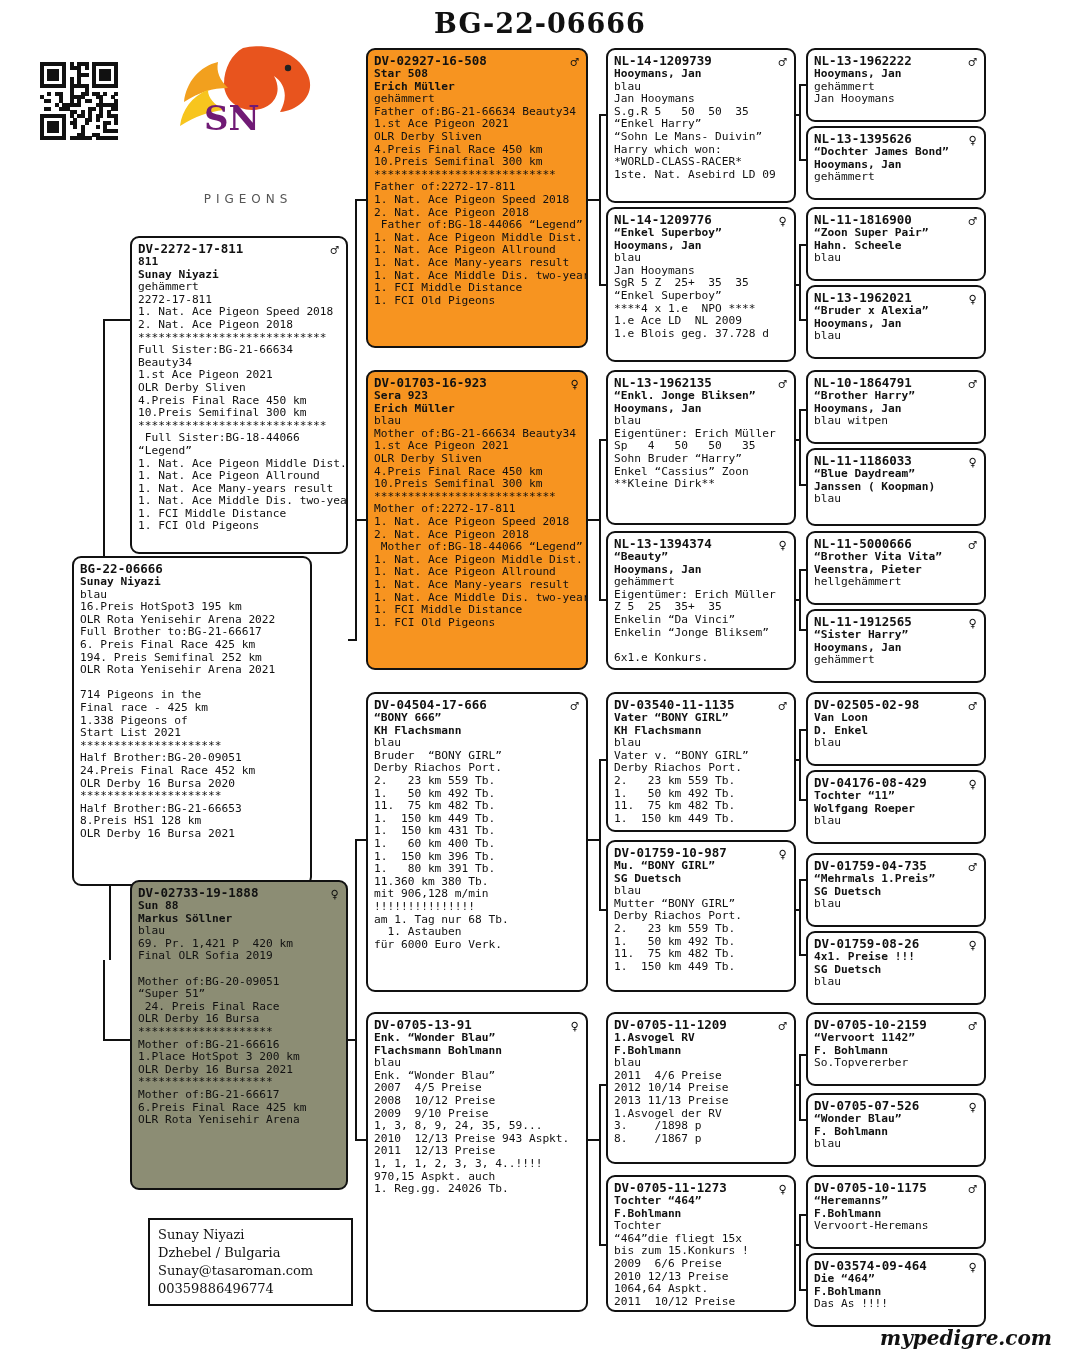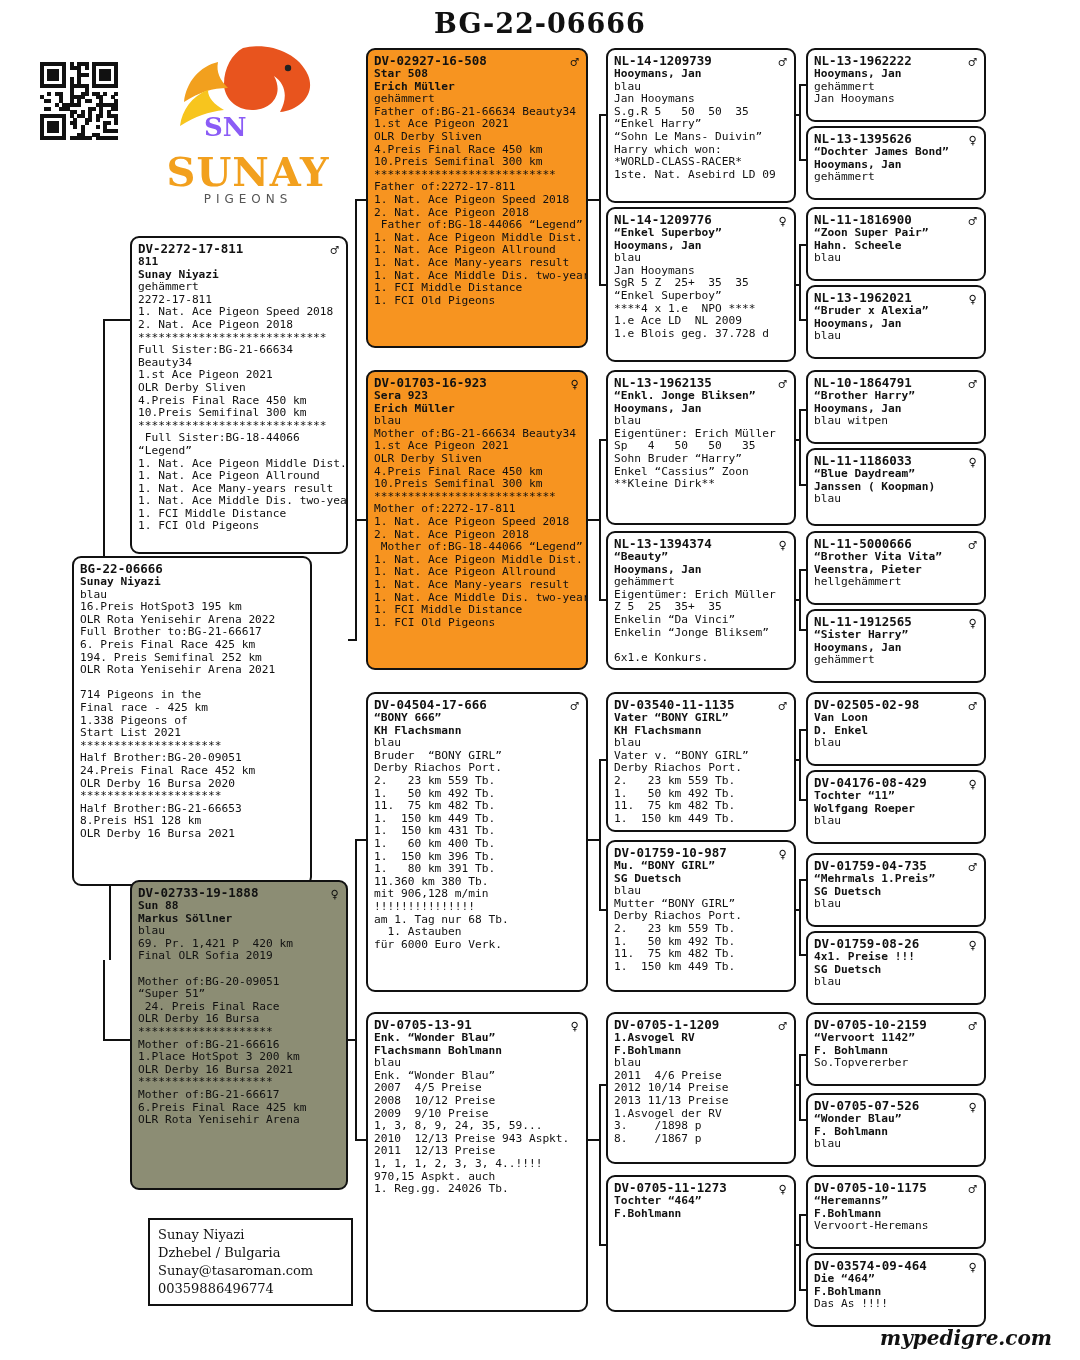--- a/index.html
+++ b/index.html
@@ -45,22 +45,22 @@
     position:absolute; left:0; top:108px; width:200px; text-align:center;
     font-family:"DejaVu Serif", serif; font-weight:bold; font-size:40px;
     color:#f2a01e; letter-spacing:1px;
   }
   .logo-sub {
     position:absolute; left:0; top:152px; width:200px; text-align:center;
     font-family:"DejaVu Sans", sans-serif; font-size:12px; letter-spacing:5px;
     color:#555;
   }
   .logo-sn {
-    position:absolute; left:56px; top:72px; font-family:"DejaVu Serif", serif;
-    font-weight:bold; font-size:26px; color:#8b5cf6;
+    position:absolute; left:56px; top:58px; font-family:"DejaVu Serif", serif;
+    font-weight:bold; font-size:34px; color:#701a75;
   }
   .footer-brand {
     position:absolute; right:28px; bottom:10px;
     font-family:"DejaVu Serif", serif; font-style:italic; font-weight:bold;
     font-size:20px; color:#111;
   }
   .contact {
     position:absolute; left:148px; top:1218px; width:205px; height:88px;
     border:2px solid #111; background:#fff; padding:6px 8px;
   }
@@ -299,21 +299,20 @@
   </div>
 
 <div class="logo-wrap">
   <svg width="200" height="110" viewBox="0 0 200 110">
     <path d="M95 8 C120 2 150 12 160 35 C168 54 152 70 132 72 C140 58 138 44 126 36 C136 54 124 70 104 70 C88 70 76 58 76 44 C76 28 84 14 95 8 Z" fill="#e8541e"></path>
     <path d="M70 22 C52 26 38 42 36 62 C52 52 64 48 80 48 C72 40 68 32 70 22 Z" fill="#f2a01e"></path>
     <path d="M60 50 C44 56 34 70 32 86 C48 76 60 72 76 70 C66 64 60 58 60 50 Z" fill="#f7c51e"></path>
     <circle cx="140" cy="28" r="3.2" fill="#222"></circle>
   </svg>
   <div class="logo-sn">SN</div>
-  <div class="logo-text">SUNAY</div>
   <div class="logo-sub">PIGEONS</div>
 </div>
 
 <svg class="conn">
   <g stroke="#111" stroke-width="2" fill="none">
 
     <path d="M104 460 L104 320 L130 320"></path>
     <path d="M104 460 L104 640 L72 640"></path>
     <path d="M104 960 L104 1040 L130 1040"></path>
     <path d="M110 700 L110 960"></path>
@@ -599,37 +598,44 @@
 Mutter “BONY GIRL”
 Derby Riachos Port.
 2.   23 km 559 Tb.
 1.   50 km 492 Tb.
 11.  75 km 482 Tb.
 1.  150 km 449 Tb.</div>
 </div>
 
 <div class="card" style="left:606px; top:1012px; width:190px; height:152px;">
   <span class="sex">♂</span>
-  <div class="id">DV-0705-1-1209</div>
+  <div class="id">DV-0705-11-1209</div>
   <div class="ln green">1.Asvogel RV</div>
   <div class="ln red">F.Bohlmann</div>
   <div class="ln">blau
 2011  4/6 Preise
 2012 10/14 Preise
 2013 11/13 Preise
 1.Asvogel der RV
 3.    /1898 p
 8.    /1867 p</div>
 </div>
 
 <div class="card" style="left:606px; top:1175px; width:190px; height:137px;">
   <span class="sex">♀</span>
   <div class="id">DV-0705-11-1273</div>
   <div class="ln green">Tochter “464”</div>
   <div class="ln red">F.Bohlmann</div>
+  <div class="ln">Tochter
+“464”die fliegt 15x
+bis zum 15.Konkurs !
+2009  6/6 Preise
+2010 12/13 Preise
+1064,64 Aspkt.
+2011  10/12 Preise</div>
 </div>
 
 <div class="card" style="left:806px; top:48px; width:180px; height:74px;">
   <span class="sex">♂</span>
   <div class="id">NL-13-1962222</div>
   <div class="ln red">Hooymans, Jan</div>
   <div class="ln">gehämmert
 Jan Hooymans</div>
 </div>
 

